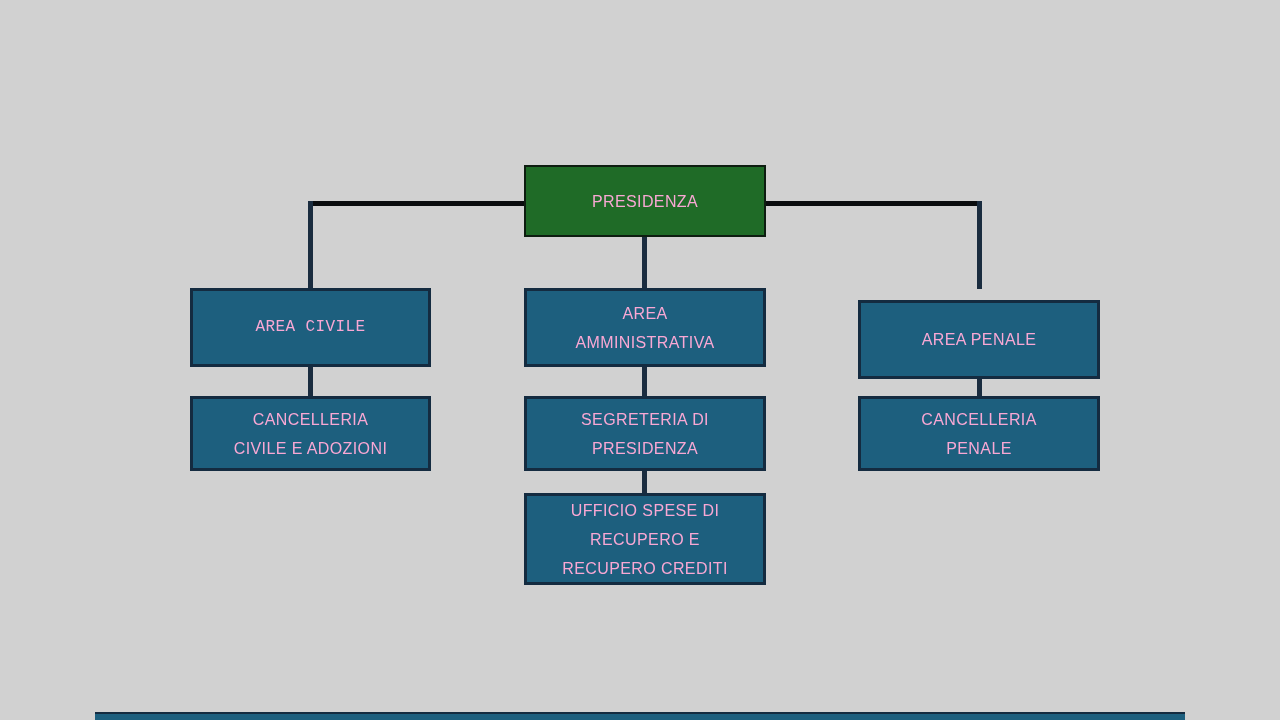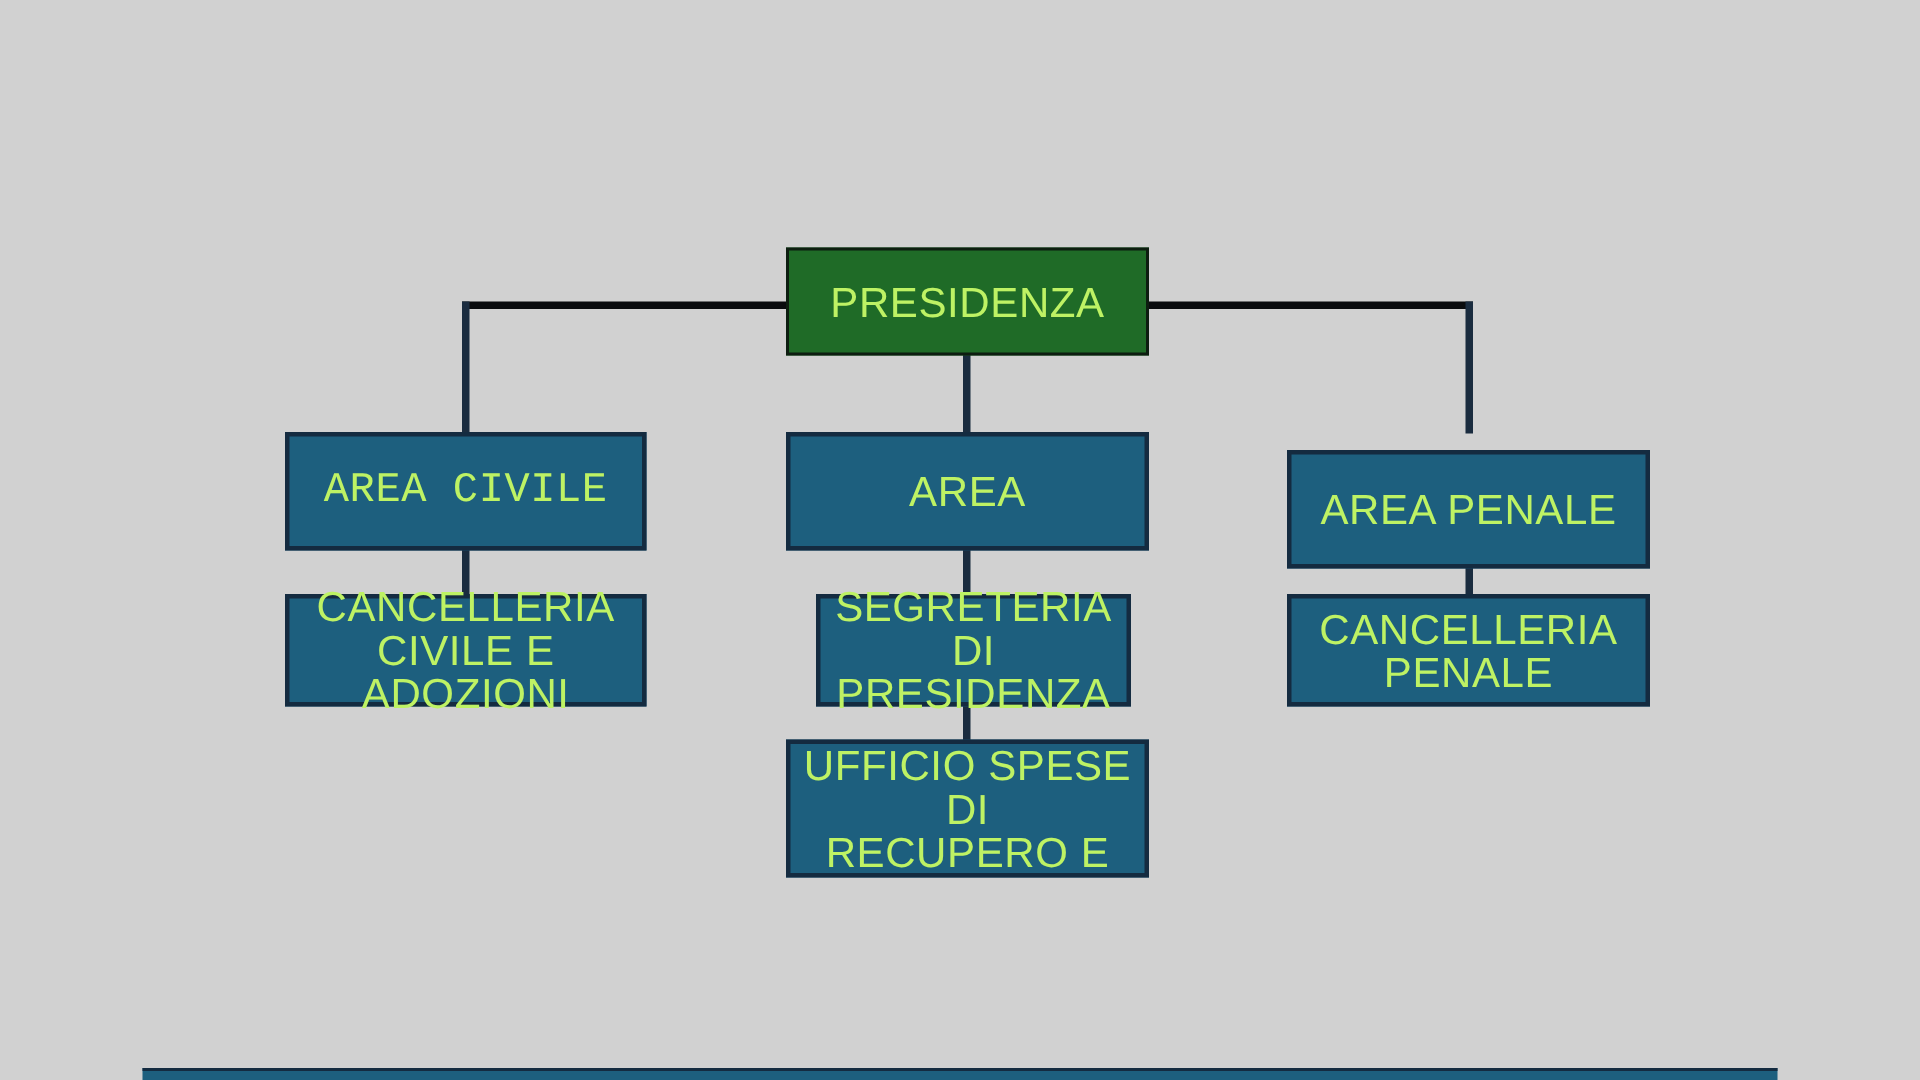--- a/index.html
+++ b/index.html
@@ -18,22 +18,22 @@
     background: #d1d1d1;
   }
   .node {
     position: absolute;
     box-sizing: border-box;
     display: flex;
     flex-direction: column;
     align-items: center;
     justify-content: center;
     text-align: center;
-    color: #bef264;
-    font-size: 28px;
+    color: #f9a8d4;
+    font-size: 16px;
     line-height: 29px;
     letter-spacing: 0.4px;
     background: #1d5f7e;
     border: 3px solid #142b40;
   }
   .node.root {
     background: #1f6b27;
     border: 2px solid #0d1d10;
   }
   .conn {
@@ -69,41 +69,43 @@
   <div class="node root" style="left:524px; top:165px; width:242px; height:72px;">
     <div>PRESIDENZA</div>
   </div>
 
   <div class="node" style="left:190px; top:288px; width:241px; height:79px;font-family:Liberation Mono, monospace;">
     <div>AREA CIVILE</div>
   </div>
 
   <div class="node" style="left:524px; top:288px; width:242px; height:79px;">
     <div>AREA</div>
+    <div>AMMINISTRATIVA</div>
   </div>
 
   <div class="node" style="left:858px; top:288px; width:242px; height:79px;margin-top:12px;">
     <div>AREA PENALE</div>
   </div>
 
   <div class="node" style="left:190px; top:396px; width:241px; height:75px;">
     <div>CANCELLERIA</div>
     <div>CIVILE E ADOZIONI</div>
   </div>
 
-  <div class="node" style="left:524px; top:396px; width:210px; height:75px;margin-left:20px;">
+  <div class="node" style="left:524px; top:396px; width:242px; height:75px;">
     <div>SEGRETERIA DI</div>
     <div>PRESIDENZA</div>
   </div>
 
   <div class="node" style="left:858px; top:396px; width:242px; height:75px;">
     <div>CANCELLERIA</div>
     <div>PENALE</div>
   </div>
 
   <div class="node" style="left:524px; top:493px; width:242px; height:92px;">
     <div>UFFICIO SPESE DI</div>
     <div>RECUPERO E</div>
+    <div>RECUPERO CREDITI</div>
   </div>
 
   <div class="strip" style="left:95px; top:712px; width:1090px; height:8px;"></div>
 
 </div>
 
 </body></html>

